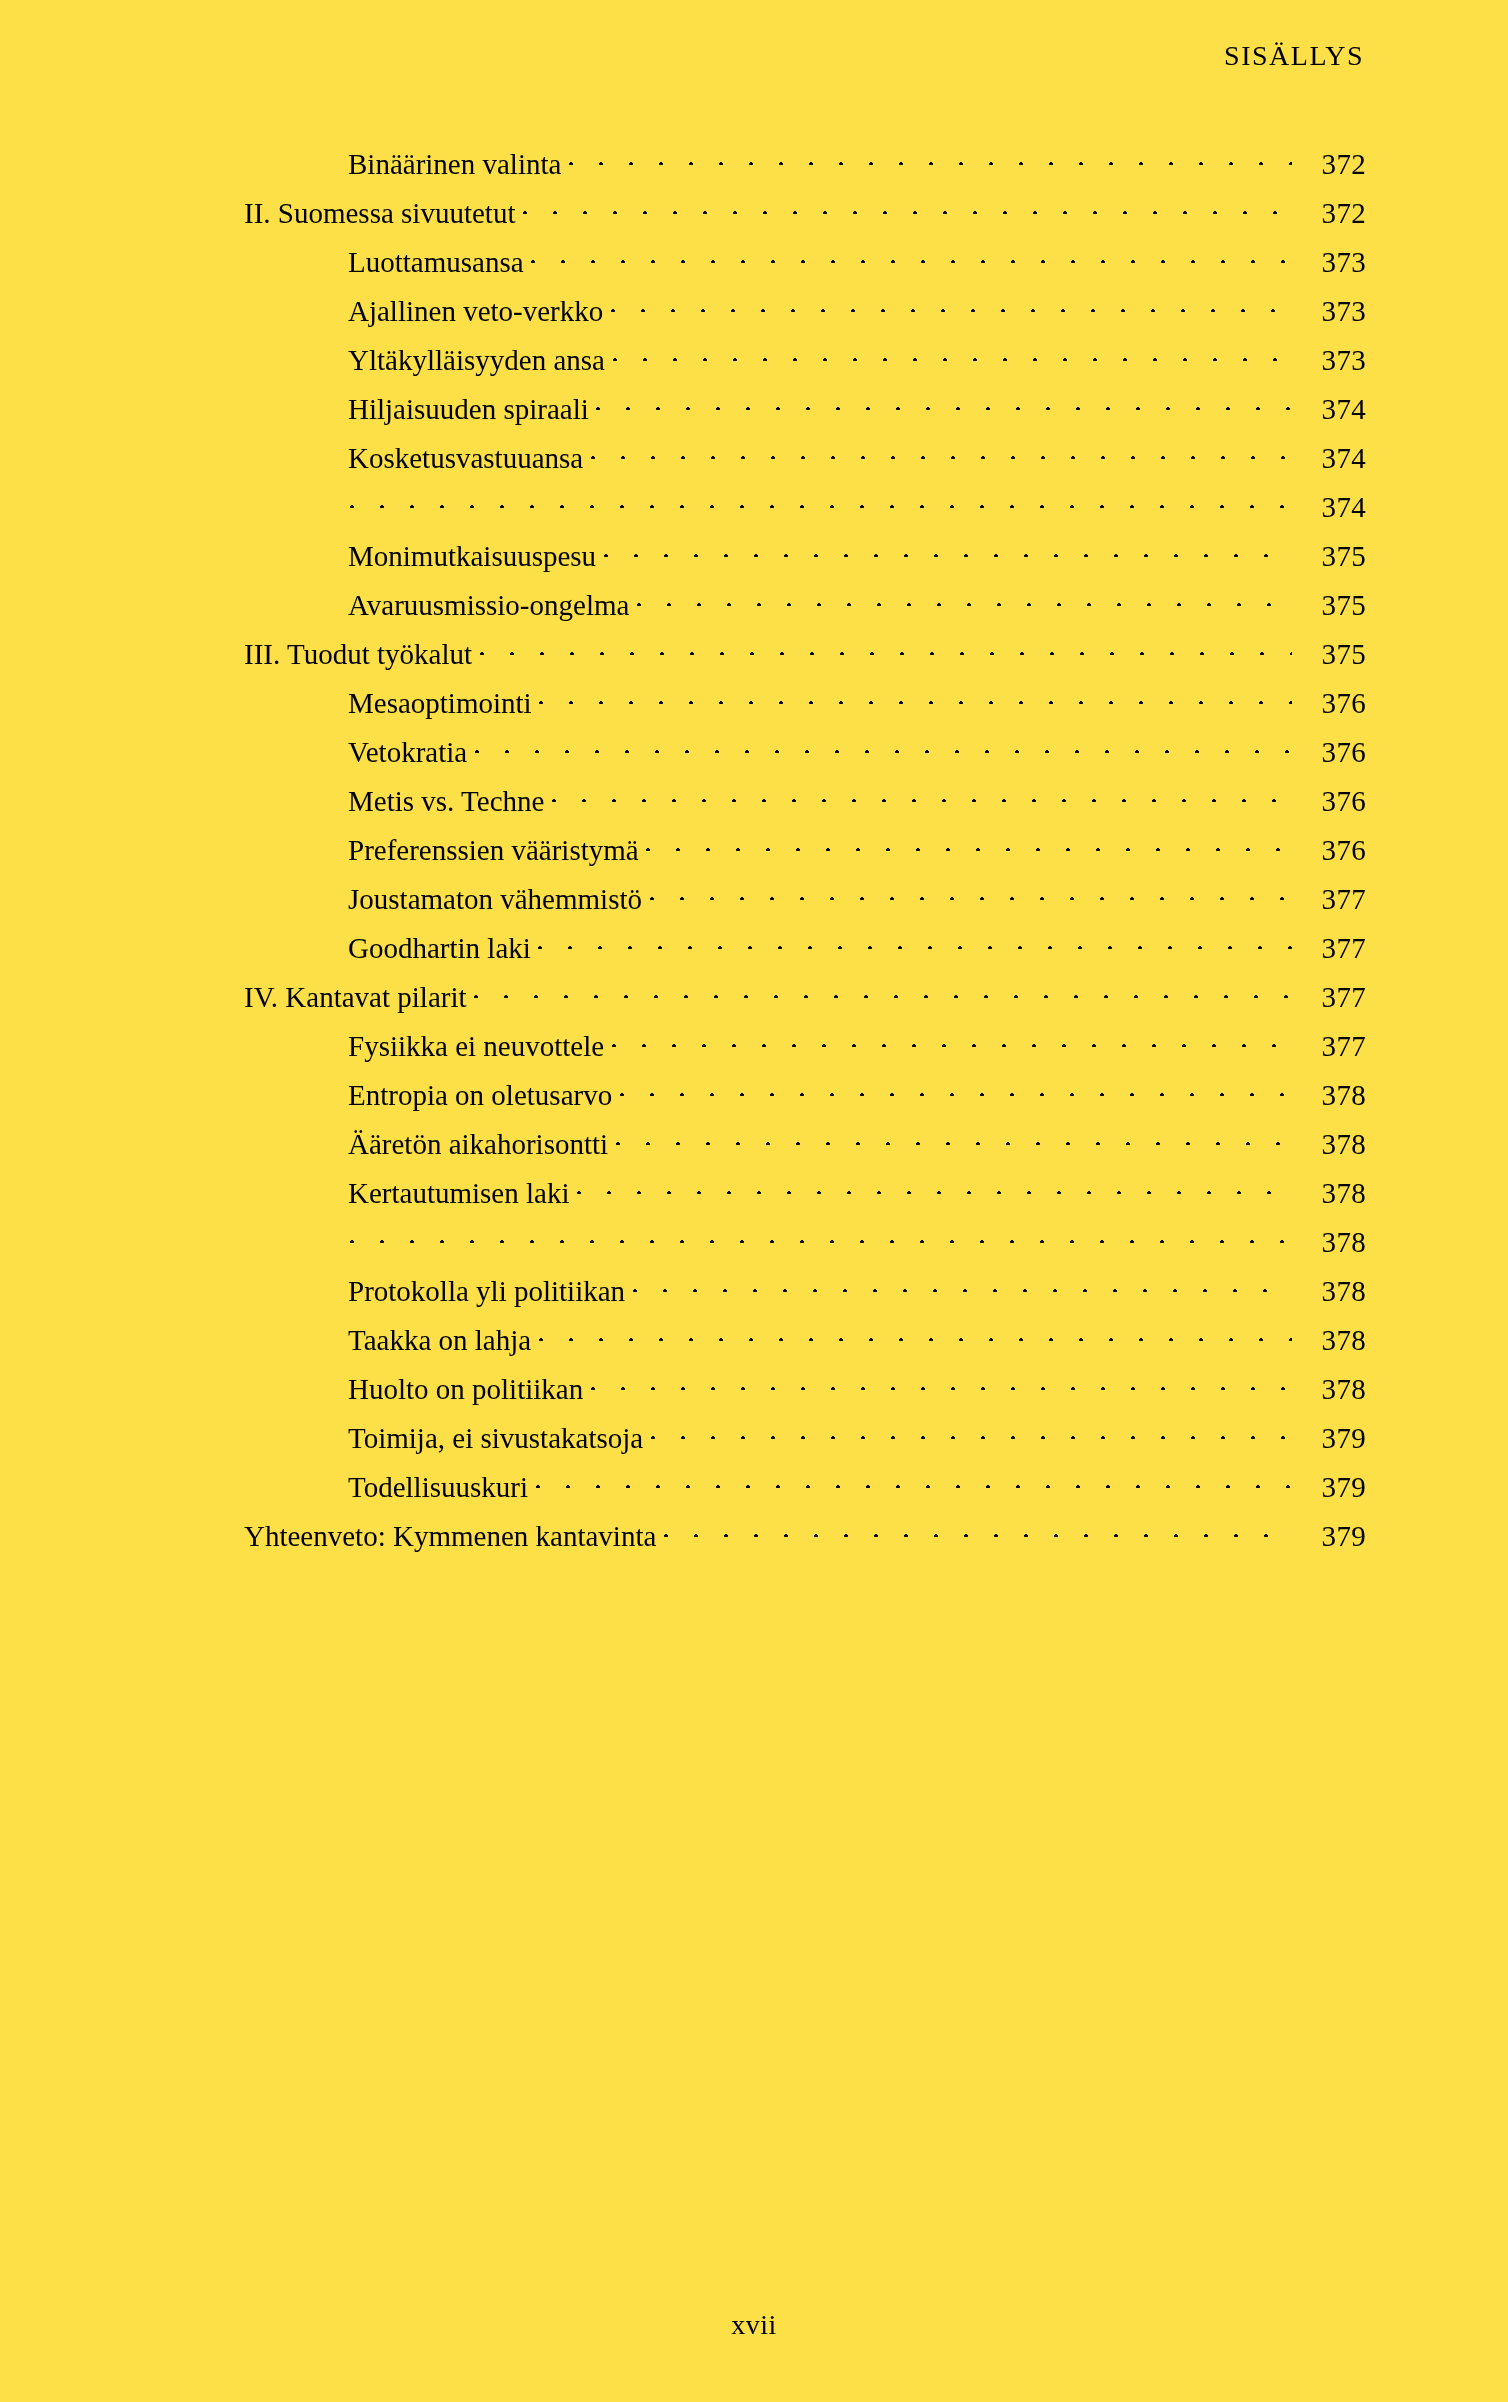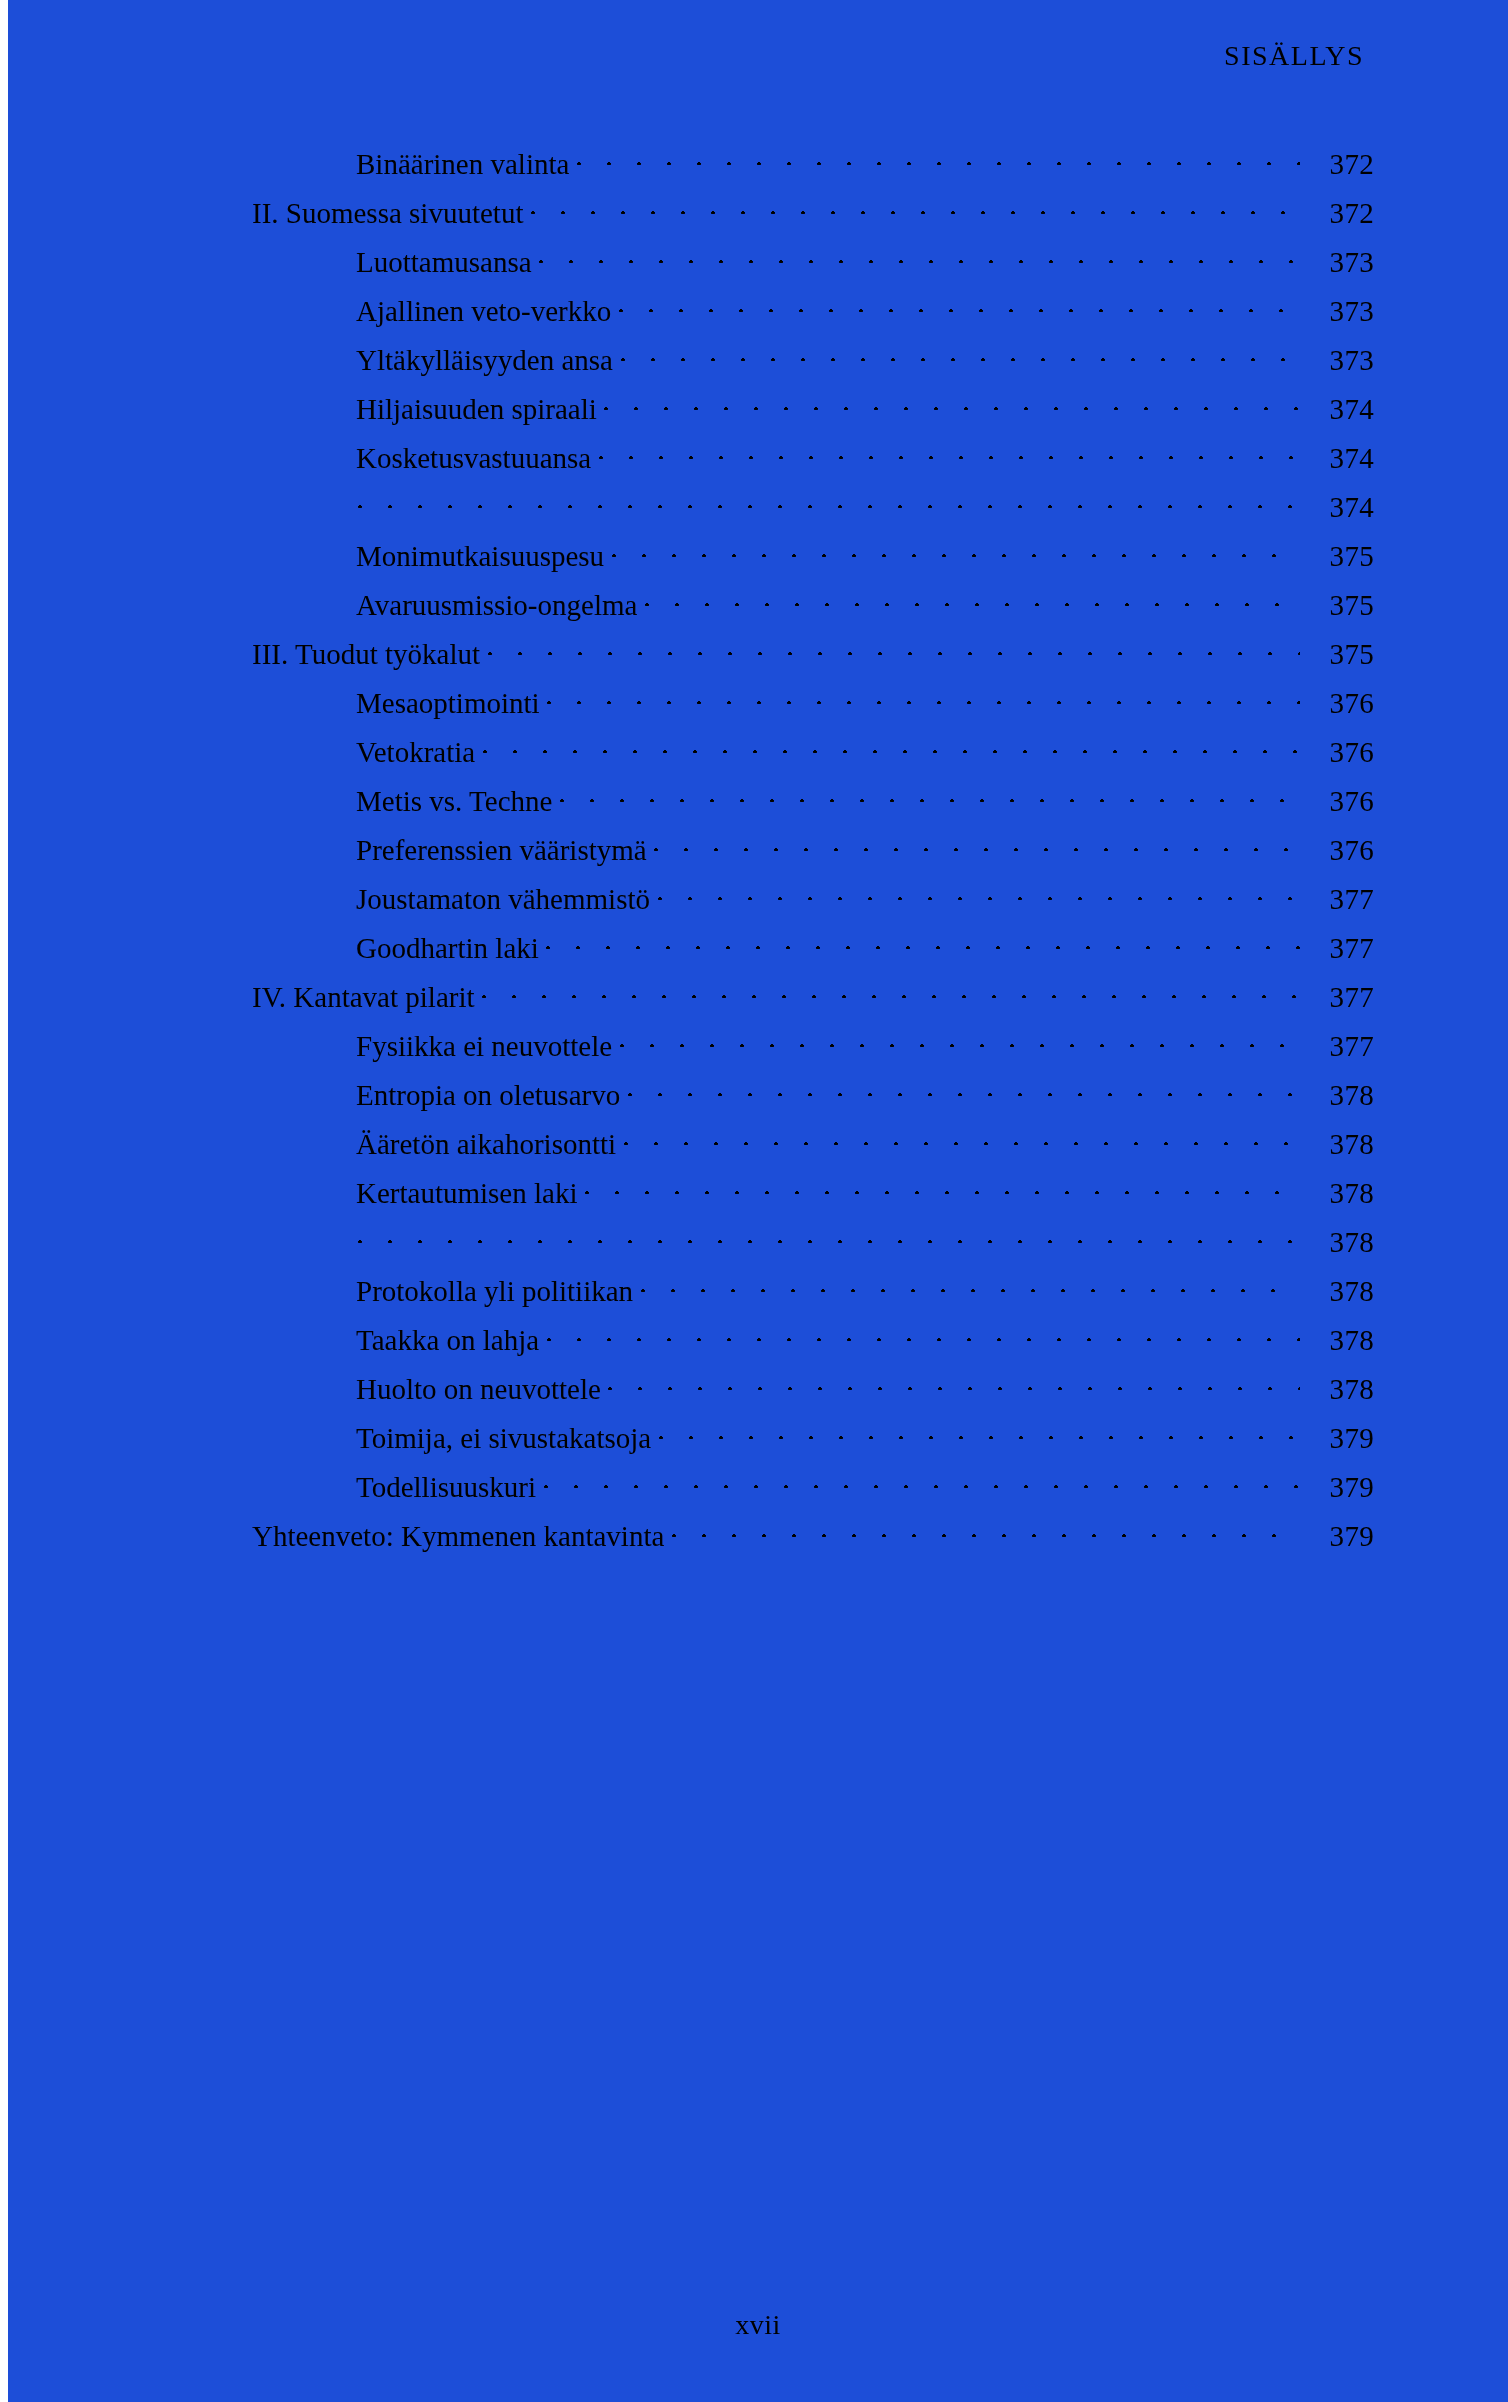--- a/index.html
+++ b/index.html
@@ -12,22 +12,21 @@
     height: 2403px;
     position: relative;
     font-family: "Liberation Serif", "DejaVu Serif", serif;
     color: #000000;
     overflow: hidden;
   }
 
   .page {
     position: absolute;
     inset: 0;
-    background: #1d4ed8;
-    margin-left: 8px;
+    background: #fde047;
   }
 
   
   .running-head {
     position: absolute;
     top: 40px;
     right: 144px;
     font-size: 28px;
     letter-spacing: 1.5px;
     font-variant: normal;
@@ -223,21 +222,21 @@
         <span class="entry-title">Protokolla yli politiikan</span>
         <span class="leader"></span>
         <span class="page-num">378</span>
       </div>
       <div class="toc-row level-2">
         <span class="entry-title">Taakka on lahja</span>
         <span class="leader"></span>
         <span class="page-num">378</span>
       </div>
       <div class="toc-row level-2">
-        <span class="entry-title">Huolto on neuvottele</span>
+        <span class="entry-title">Huolto on politiikan</span>
         <span class="leader"></span>
         <span class="page-num">378</span>
       </div>
       <div class="toc-row level-2">
         <span class="entry-title">Toimija, ei sivustakatsoja</span>
         <span class="leader"></span>
         <span class="page-num">379</span>
       </div>
       <div class="toc-row level-2">
         <span class="entry-title">Todellisuuskuri</span>

